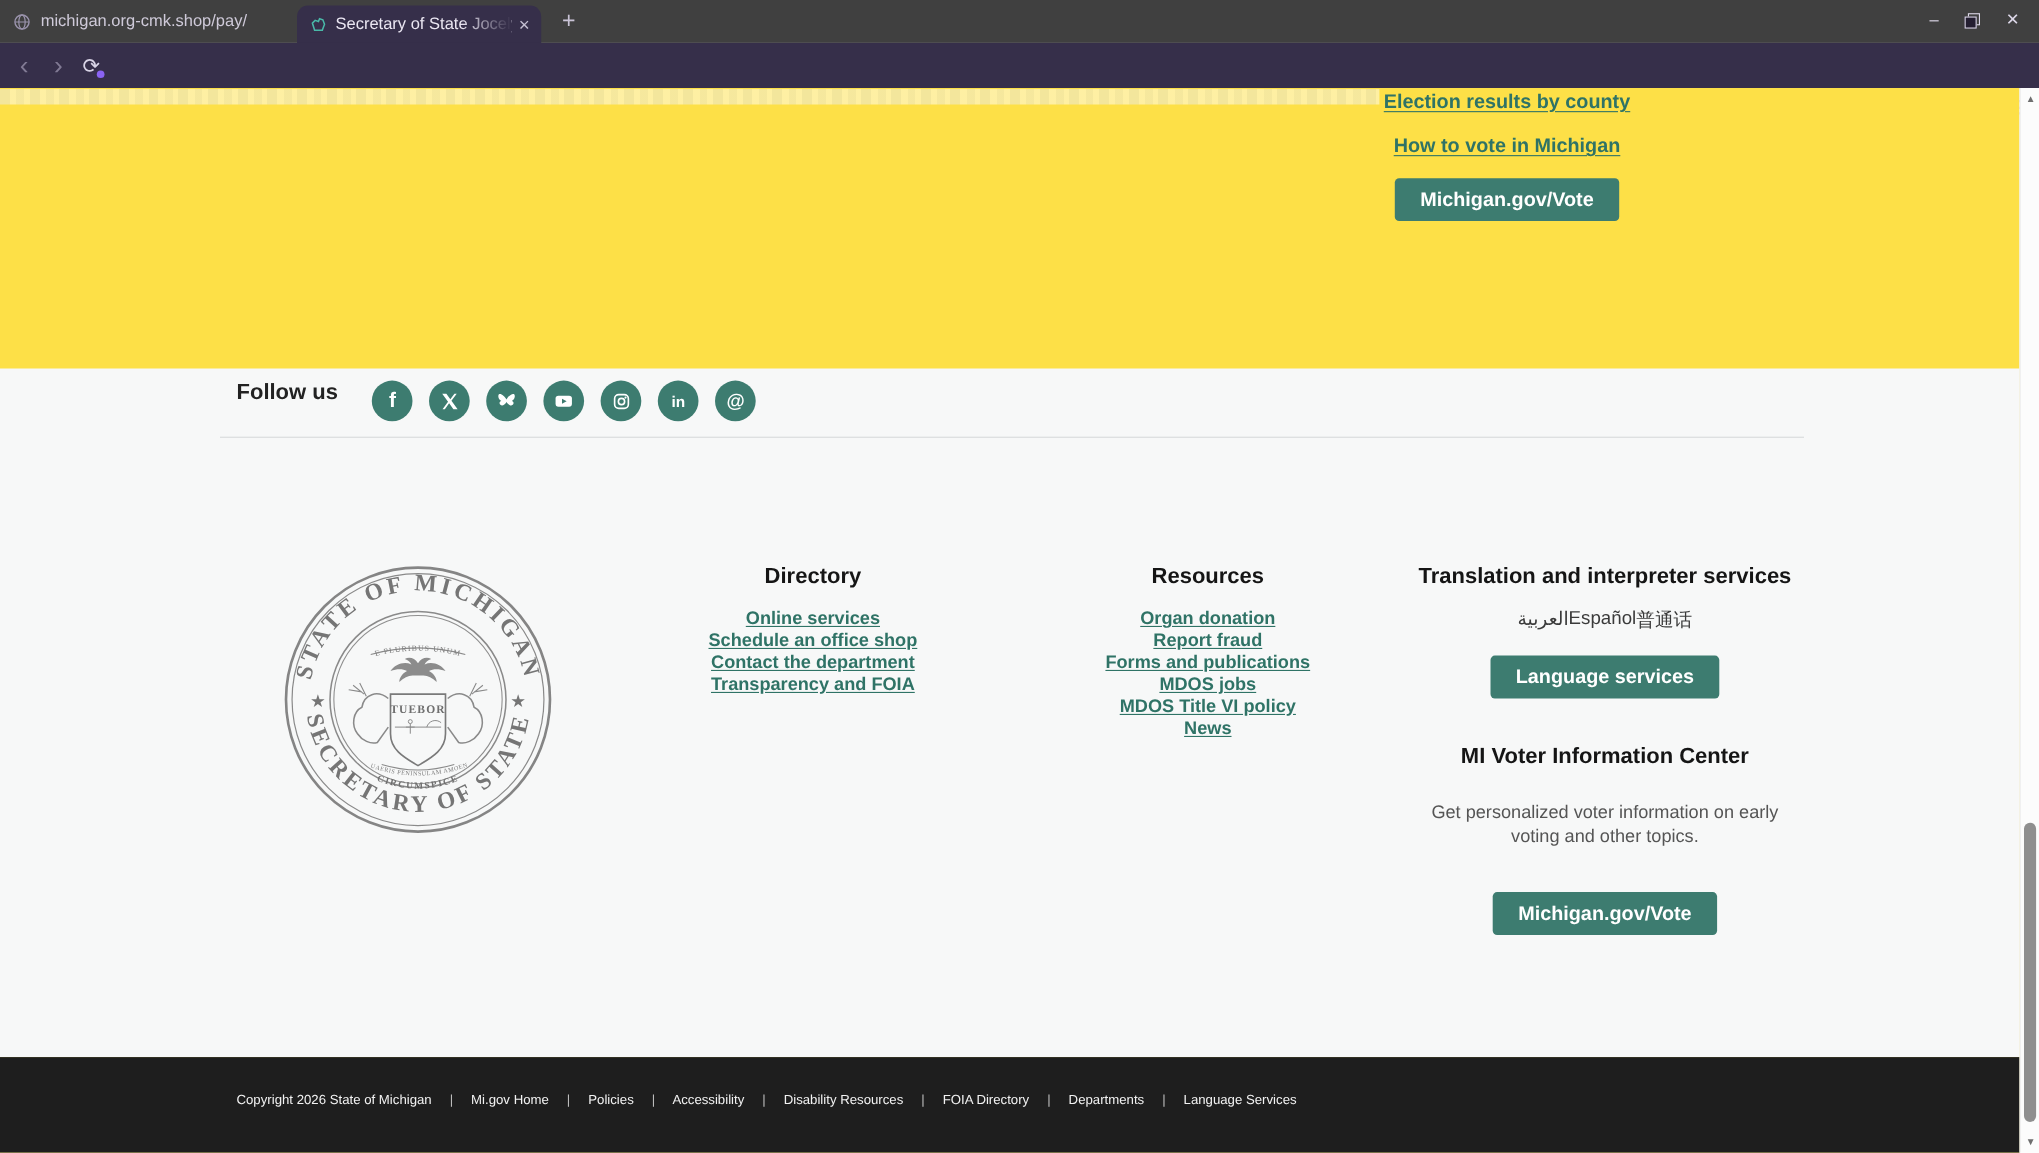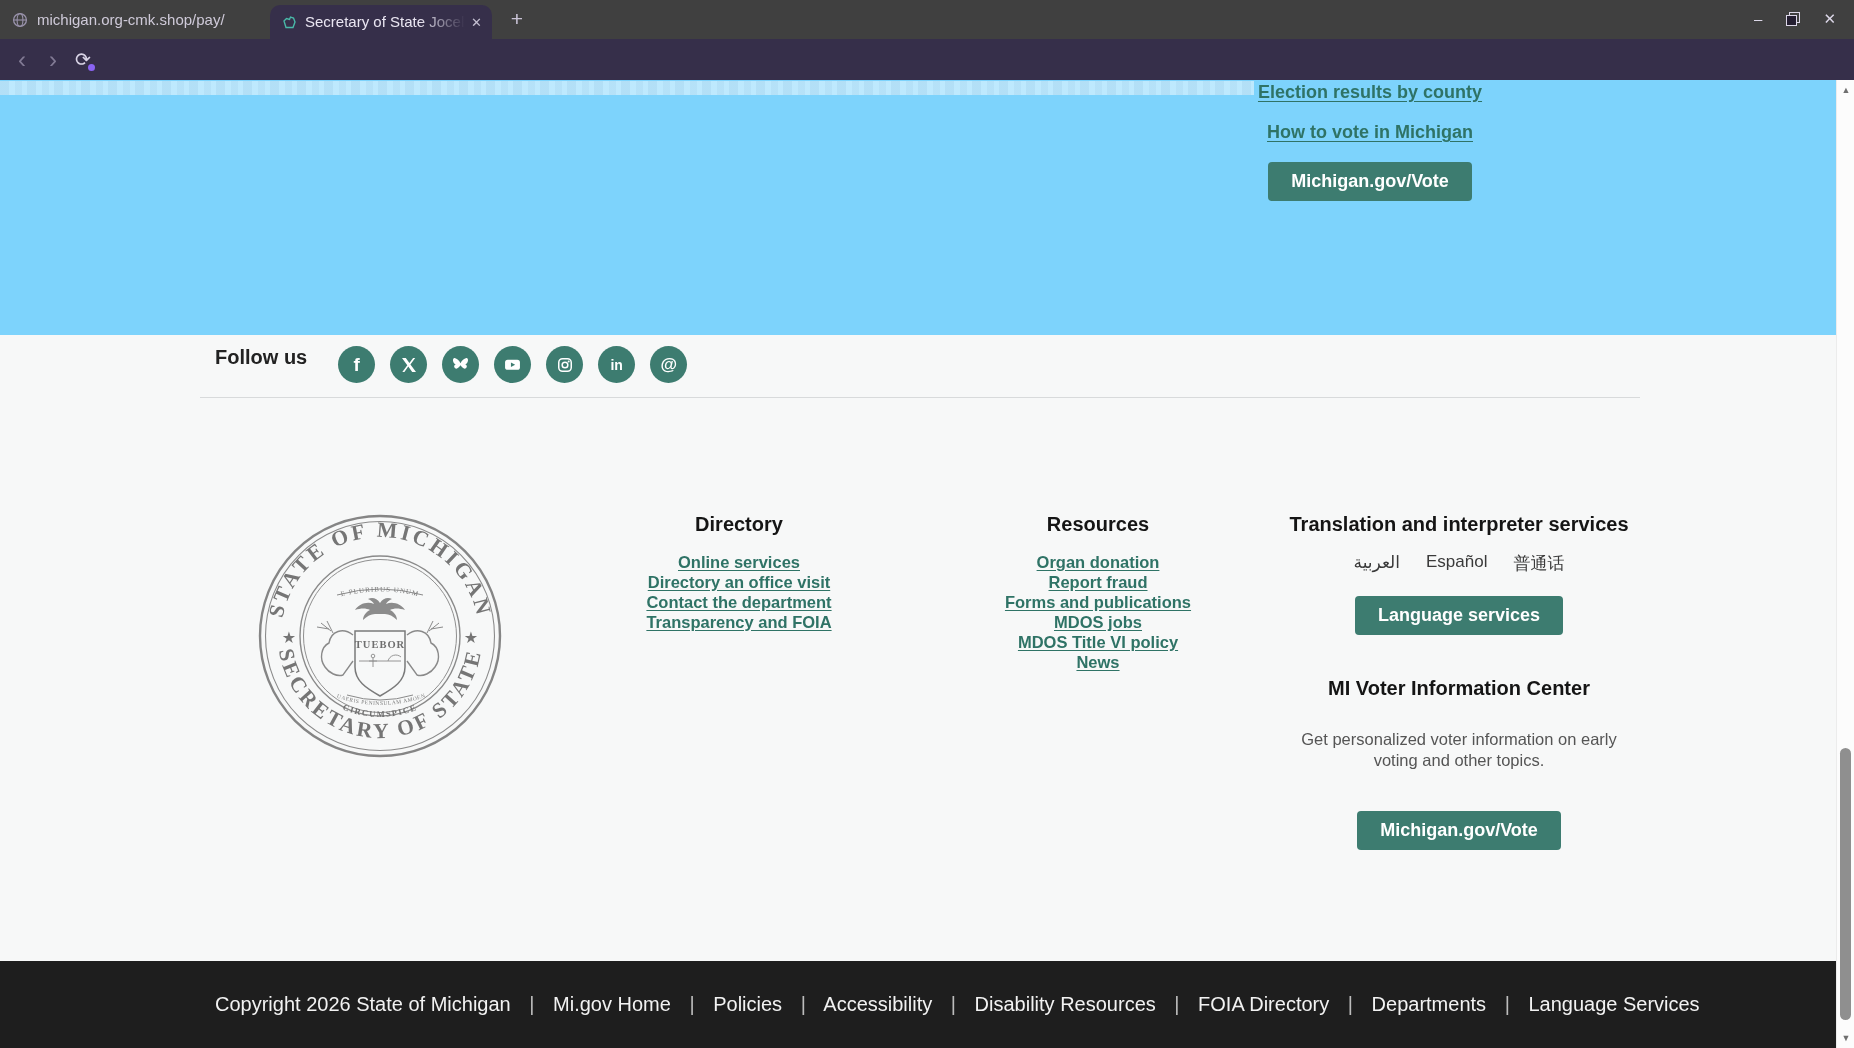--- a/index.html
+++ b/index.html
@@ -45,21 +45,21 @@
   .shield .badge { position:absolute; right:-6px; top:-5px; width:14px; height:14px; border-radius:50%;
               background:#d8d3e4; color:#2a2440; font-size:10px; font-weight:bold; text-align:center;
               line-height:14px; }
   .pill { position:absolute; left:1766px; top:46px; width:48px; height:27px; border:1.5px solid #6e6786;
               border-radius:14px; display:flex; align-items:center; justify-content:center; gap:5px;
               color:#cfcade; font-size:13px; }
   .burger { position:absolute; left:1824px; top:52px; width:18px; }
   .burger i { display:block; height:2.2px; background:#b4a4f6; margin-bottom:3.4px; border-radius:2px; }
 
   
-  #content { position:absolute; top:80px; left:0; width:1836px; height:968px; background:#7dd3fc; }
+  #content { position:absolute; top:80px; left:0; width:1836px; height:968px; background:#fde047; }
   #cut-strip { position:absolute; top:1px; left:0; width:1254px; height:14px; opacity:.5;
       background:repeating-linear-gradient(90deg,#e9ecf1 0 9px,#fff 9px 15px,#eef0f4 15px 22px,#fff 22px 27px); }
 
   #vote-box { position:absolute; left:1160px; top:2px; width:420px; text-align:center; }
   #vote-box a { display:block; margin-bottom:17px; height:23px; }
   a.tlink { color:#2f7366; font-size:18px; font-weight:600; text-decoration:underline;
               text-underline-offset:3px; }
   .teal-btn { display:inline-block; background:#3d7c70; color:#fff; font-size:18px; font-weight:600;
               padding:9px 23px; border-radius:4px; border:none; font-family:"Liberation Sans",sans-serif; }
 
@@ -74,29 +74,29 @@
 
   #seal { position:absolute; left:255px; top:176px; }
 
   .col { position:absolute; top:178px; text-align:center; }
   .col h3 { font-size:20px; font-weight:bold; color:#151515; margin-bottom:16px; }
   .col a.clink { display:block; color:#2f7366; font-size:16.5px; font-weight:600;
               text-decoration:underline; text-underline-offset:2px; line-height:20px;text-align:center; }
   #col-services  { left:629px;  width:220px; }
   #col-resources { left:988px;  width:220px; }
   #col-right     { left:1289px; width:340px; }
-  #langs { display:flex; justify-content:center; gap:26px; margin-top:16px; color:#3a3a3a; font-size:17px; }
+  #langs { display:flex; justify-content:center; margin-top:16px; color:#3a3a3a; font-size:17px; }
   #col-right .teal-btn { margin-top:21px; }
   #voter-title { font-size:20px; font-weight:bold; color:#151515; margin-top:42px; }
   #voter-desc { margin-top:29px; color:#555; font-size:16.5px; line-height:21px; width:330px;
               margin-left:auto; margin-right:auto; }
   #voter-btn-wrap { margin-top:19px; }
 
   #legal { position:absolute; top:881px; left:0; width:1836px; height:87px; background:#1e1e1e; }
-  #legal .row { position:absolute; left:215px; top:32px; color:#f2f2f2; font-size:20px; }
+  #legal .row { position:absolute; left:215px; top:32px; color:#f2f2f2; font-size:12px; }
   #legal .sep { color:#bcbcbc; margin:0 13px; }
   #legal a { color:#f2f2f2; text-decoration:none; }
 
   
   #scrollbar { position:absolute; right:0; top:80px; width:18px; height:968px; background:#fcfcfc;
               border-left:1px solid #ececec; }
   #scrollbar .arr { position:absolute; left:0; width:18px; text-align:center; color:#6f6f6f;
               font-size:9px; }
   #sb-thumb { position:absolute; left:3px; top:668px; width:11px; height:272px; border-radius:6px;
               background:#8f8f8f; }
@@ -299,21 +299,21 @@
           <textPath href="#arcR1" startOffset="50%" text-anchor="middle">SI QUAERIS PENINSULAM AMOENAM</textPath>
         </text>
         <text font-family="Liberation Serif, serif" font-size="8.5" font-weight="bold" fill="#6f6f6f" letter-spacing="1.5">
           <textPath href="#arcR2" startOffset="50%" text-anchor="middle">CIRCUMSPICE</textPath>
         </text>
       </svg>
 
       <div class="col" id="col-services">
         <h3>Directory</h3>
         <a class="clink" href="#">Online services</a>
-        <a class="clink" href="#">Directory an office visit</a>
+        <a class="clink" href="#">Schedule an office shop</a>
         <a class="clink" href="#">Contact the department</a>
         <a class="clink" href="#">Transparency and FOIA</a>
       </div>
 
       <div class="col" id="col-resources">
         <h3>Resources</h3>
         <a class="clink" href="#">Organ donation</a>
         <a class="clink" href="#">Report fraud</a>
         <a class="clink" href="#">Forms and publications</a>
         <a class="clink" href="#">MDOS jobs</a>

